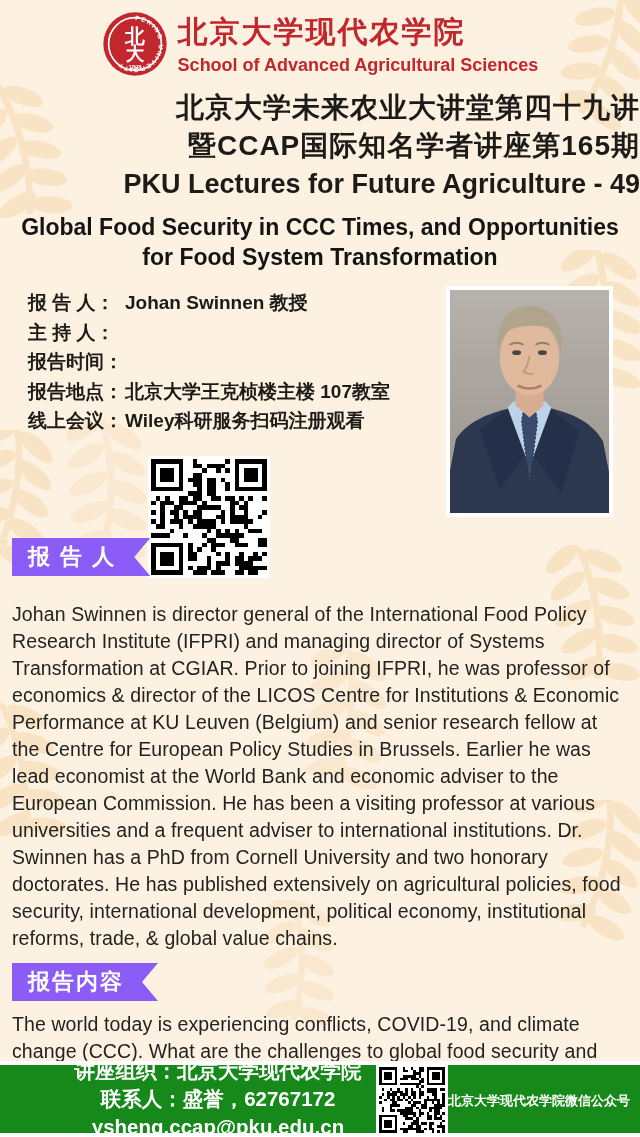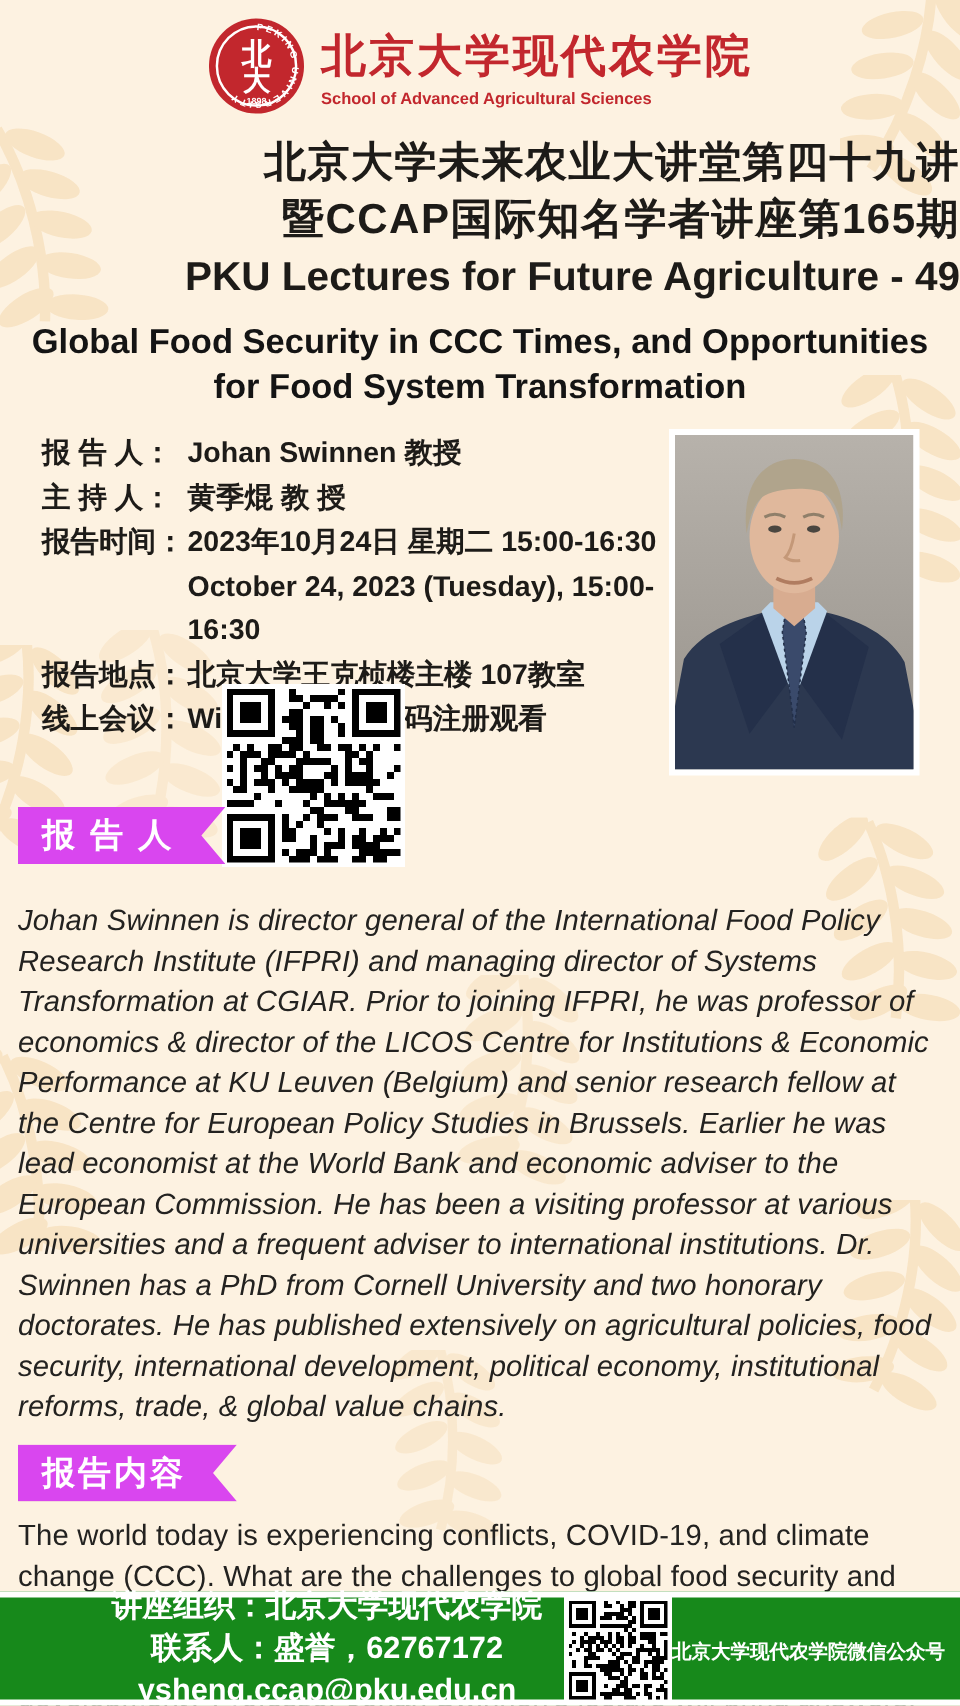--- a/index.html
+++ b/index.html
@@ -13,49 +13,49 @@
     background:#fdf2e1; overflow:hidden;
   }
   
   .wheat { position:absolute; pointer-events:none; z-index:0; opacity:.9; }
   
   .content { position:relative; z-index:1; }
   .header { display:flex; justify-content:center; align-items:center; padding-top:11px; gap:10px; }
   .logo { width:66px; height:66px; flex:0 0 auto; }
   .org-names { text-align:left; }
   .org-cn { font-size:30px; font-weight:bold; letter-spacing:2px; }
-  .org-en { font-size:11px; font-weight:bold; margin-top:2px; }
+  .org-en { font-size:18px; font-weight:bold; margin-top:2px; }
   
   .title-block { text-align:right; margin-top:12px; color:#1d1b18; }
   .title-cn { font-size:28px; font-weight:bold; line-height:38px; letter-spacing:1px; }
   .title-en { font-size:27px; font-weight:bold; line-height:38px;padding-left:47px; }
   .subject { text-align:center; font-size:23px; font-weight:bold; line-height:30px;
              color:#141414; margin:9px 18px 0; }
   
   .hero { position:relative; height:311px; margin-top:14px; }
   .info-rows { position:absolute; left:13px; top:2px; width:425px; }
   .info-row { display:flex; font-size:19px; font-weight:bold; color:#1d1b18; line-height:29.5px;margin-left:15px; }
   .info-label { flex:0 0 97px; white-space:nowrap; }
   .info-value { flex:1; }
   .photo-frame { position:absolute; right:27px; top:0; width:167px; height:231px;
                  background:#ffffff; padding:4px; }
   .photo-frame svg { width:100%; height:100%; display:block; }
   .qr-main { position:absolute; left:148px; top:170px; width:122px; height:122px;
              background:#ffffff; padding:3px; }
   .qr-main svg, .qr-foot svg { width:100%; height:100%; display:block; }
-  .badge { display:inline-block; background:#d946ef; color:#ffffff;
+  .badge { display:inline-block; background:#8b5cf6; color:#ffffff;
            font-size:22px; font-weight:bold; letter-spacing:2px;
            padding:7px 34px 7px 16px; line-height:24px;
            clip-path:polygon(0 0,100% 0,calc(100% - 16px) 50%,100% 100%,0 100%);
            filter:drop-shadow(0 2px 1px rgba(130,95,40,.35)); }
   .badge-speaker { position:absolute; left:12px; top:252px; }
   
   .para { margin:0 12px; font-size:19.5px; line-height:27px; color:#232220;
           text-align:left; letter-spacing:.1px; }
-  .bio { margin-top:4px;font-style:italic; }
+  .bio { margin-top:4px; }
   .badge-topic { margin:11px 0 0 12px; }
   .topic { margin-top:10px; }
   
   .footer { position:absolute; left:0; right:0; bottom:0; height:76px; z-index:2;
             background:#17891b; border-top:4px solid #ffffff; border-bottom:4px solid #ffffff;
             display:flex; align-items:center; }
   .footer-contact { flex:1; text-align:center; color:#ffffff; font-weight:bold;
                     font-size:20.5px; line-height:28px; padding-left:60px; }
   .footer-right { flex:0 0 215px; display:flex; flex-direction:row; align-items:center;
                   padding-right:10px; }
@@ -145,28 +145,23 @@
     <div class="subject">Global Food Security in CCC Times, and Opportunities for Food System Transformation</div>
 
     <div class="hero">
       <div class="info-rows">
         <div class="info-row">
           <span class="info-label">报 告 人：</span>
           <span class="info-value">Johan Swinnen 教授</span>
         </div>
         <div class="info-row">
           <span class="info-label">主 持 人：</span>
-          <span class="info-value">黄季焜 教 授</span>
         </div>
         <div class="info-row">
           <span class="info-label">报告时间：</span>
-          <span class="info-value">
-            <span>2023年10月24日 星期二 15:00-16:30</span><br>
-            <span>October 24, 2023 (Tuesday), 15:00-16:30</span>
-          </span>
         </div>
         <div class="info-row">
           <span class="info-label">报告地点：</span>
           <span class="info-value">北京大学王克桢楼主楼 107教室</span>
         </div>
         <div class="info-row">
           <span class="info-label">线上会议：</span>
           <span class="info-value">Wiley科研服务扫码注册观看</span>
         </div>
       </div>

